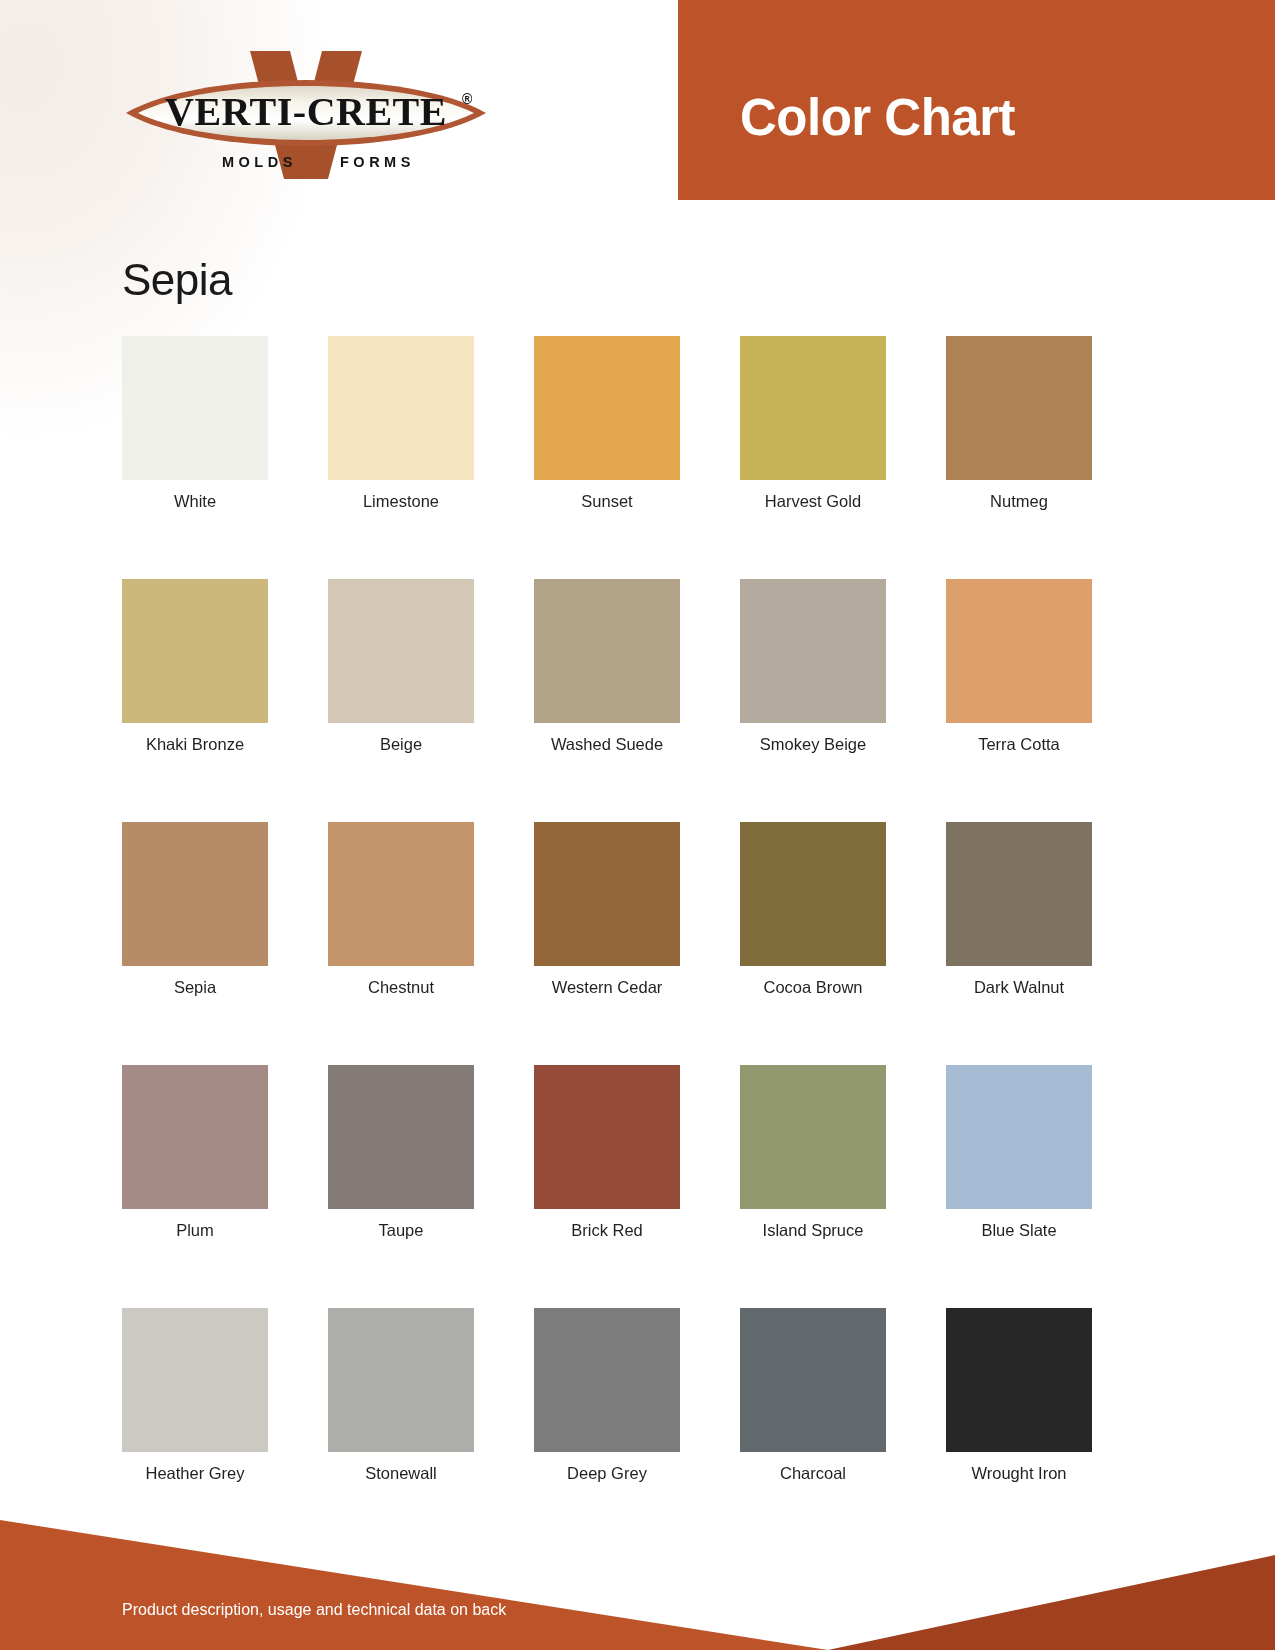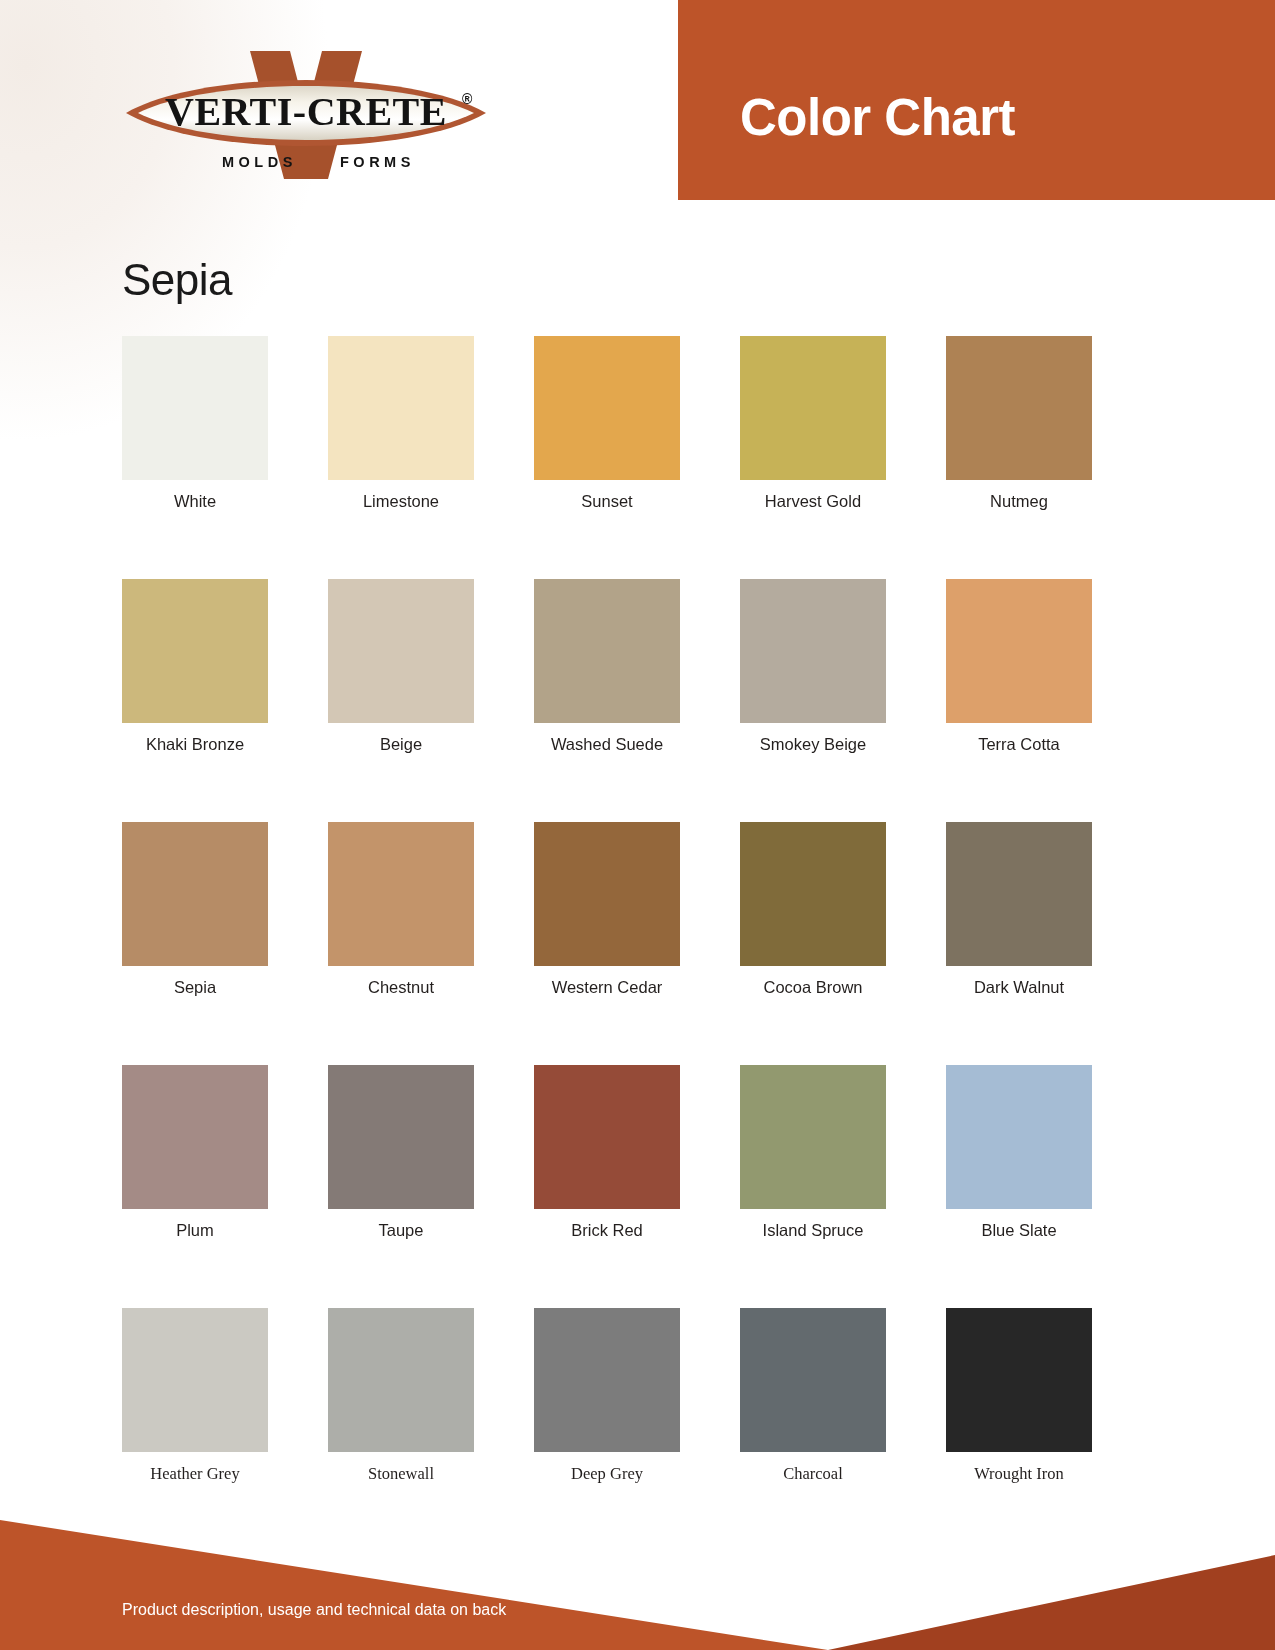--- a/index.html
+++ b/index.html
@@ -56,21 +56,21 @@
   .grid {
     position:absolute;
     top:336px; left:122px;
     width:970px;
   }
   .grid-row {
     display:flex;
     margin-bottom:68px;
     text-align:center;
   }
-  .grid-row:last-child { margin-bottom:0;font-family:Liberation Serif, serif; }
+  .grid-row:last-child { margin-bottom:0; }
   .cell {
     width:146px;
     margin-right:60px;
   }
   .cell:last-child { margin-right:0; }
   .chip {
     width:146px; height:144px;
     display:block;
   }
   .chip-label {

